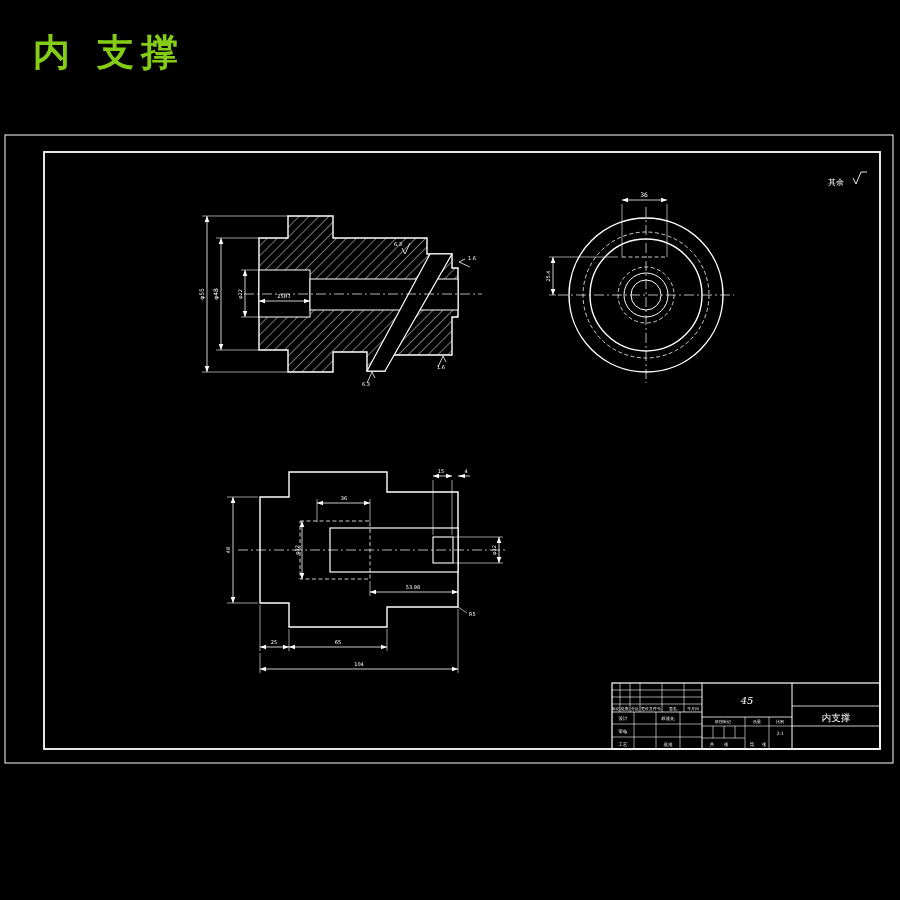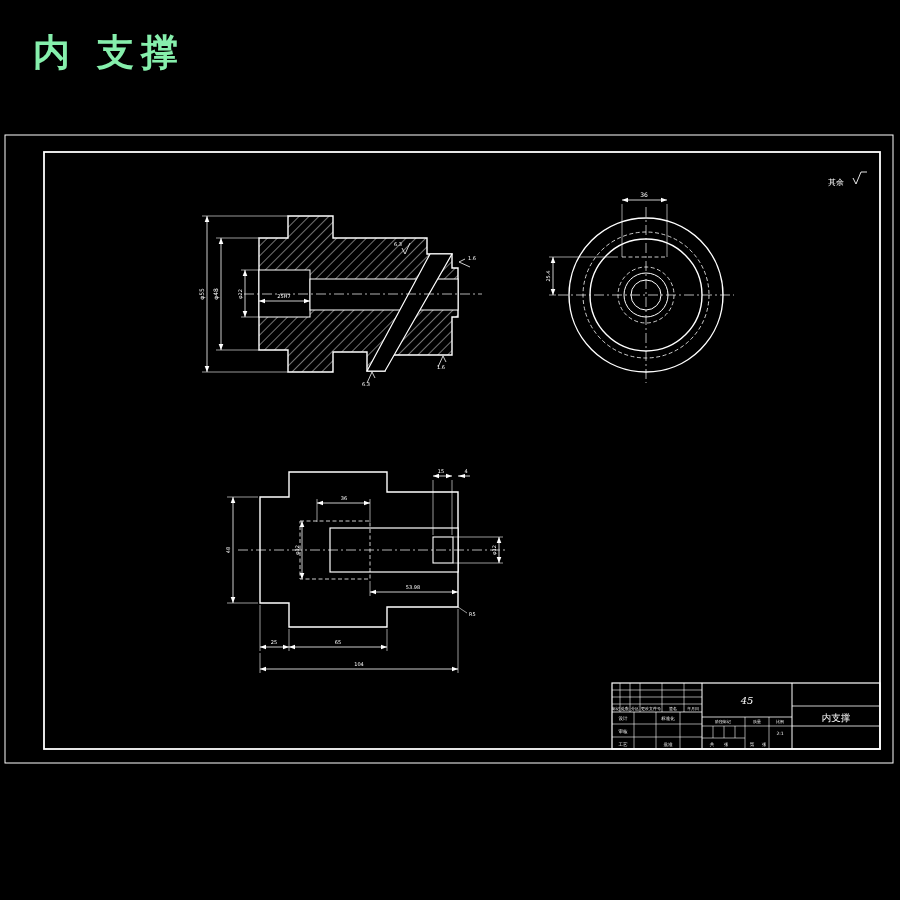--- a/index.html
+++ b/index.html
@@ -1,20 +1,20 @@
 <!DOCTYPE html>
 <html><head>
 <meta charset="utf-8">
 <style>
   html,body{margin:0;padding:0;background:#000;width:900px;height:900px;overflow:hidden}
   #stage{position:relative;width:900px;height:900px;background:#000}
   #pagetitle{
     position:absolute;left:33px;top:28px;
     font-family:"DejaVu Serif","Liberation Serif",serif;
-    font-size:37px;font-weight:bold;color:#86efac;letter-spacing:7px;white-space:pre;
+    font-size:37px;font-weight:bold;color:#84cc16;letter-spacing:7px;white-space:pre;
   }
   svg{position:absolute;left:0;top:0}
   .ln{stroke:#fff;fill:none}
   .thick{stroke-width:1.4}
   .med{stroke-width:1}
   .thin{stroke-width:0.6}
   .cl{stroke:#fff;stroke-width:0.7;fill:none;stroke-dasharray:10 3 2 3}
   .hid{stroke:#fff;stroke-width:0.8;fill:none;stroke-dasharray:4 2.5}
   .dim{font-family:"DejaVu Sans","Liberation Sans",sans-serif;font-size:6px;fill:#fff}
   .dims{font-family:"DejaVu Sans","Liberation Sans",sans-serif;font-size:5px;fill:#fff}

